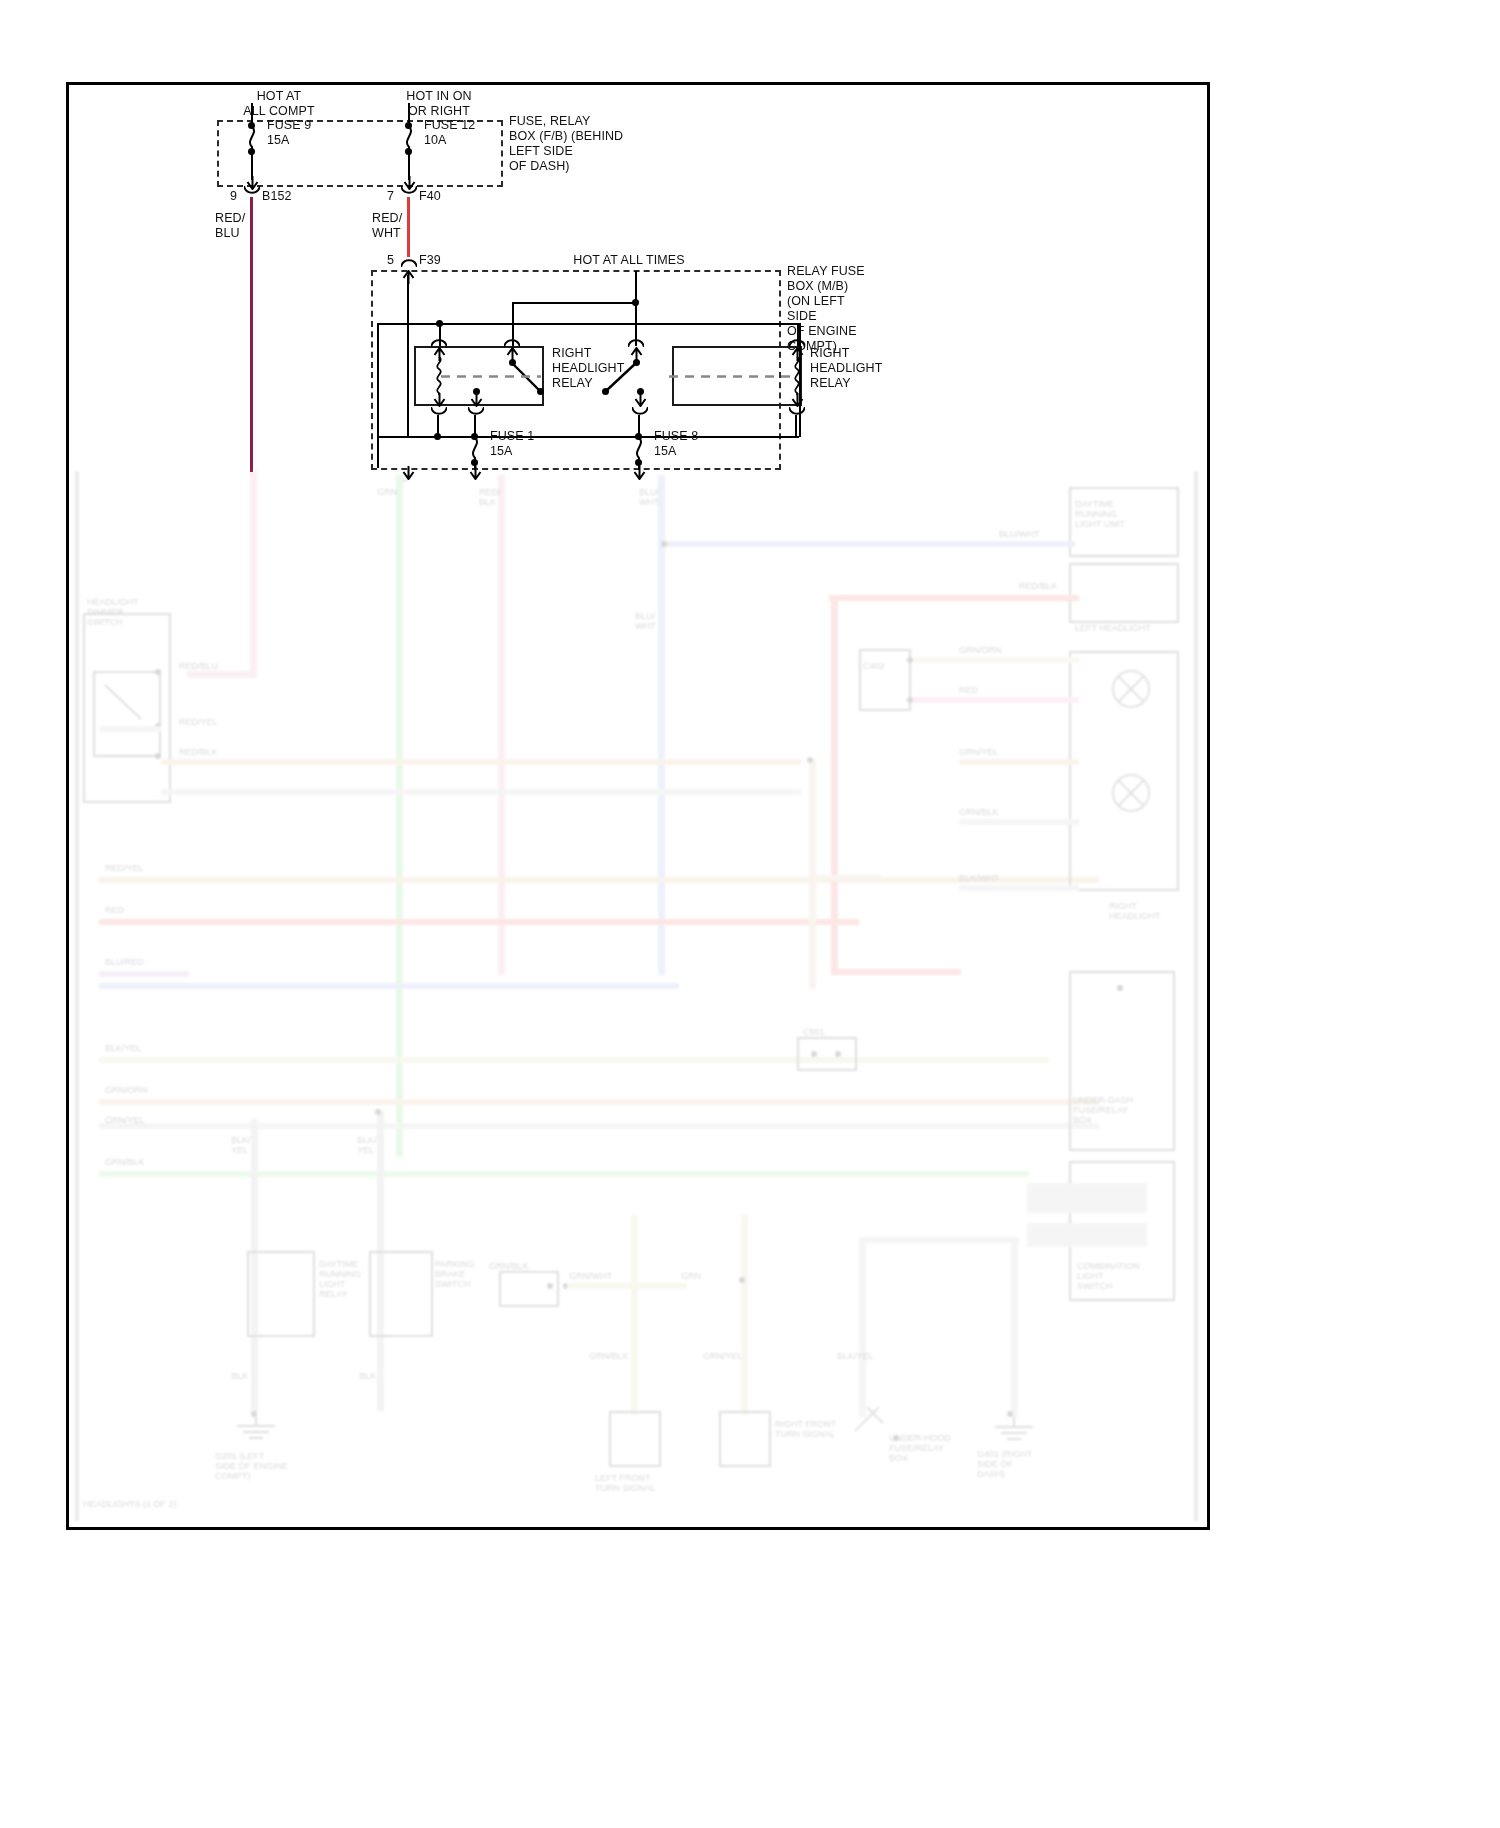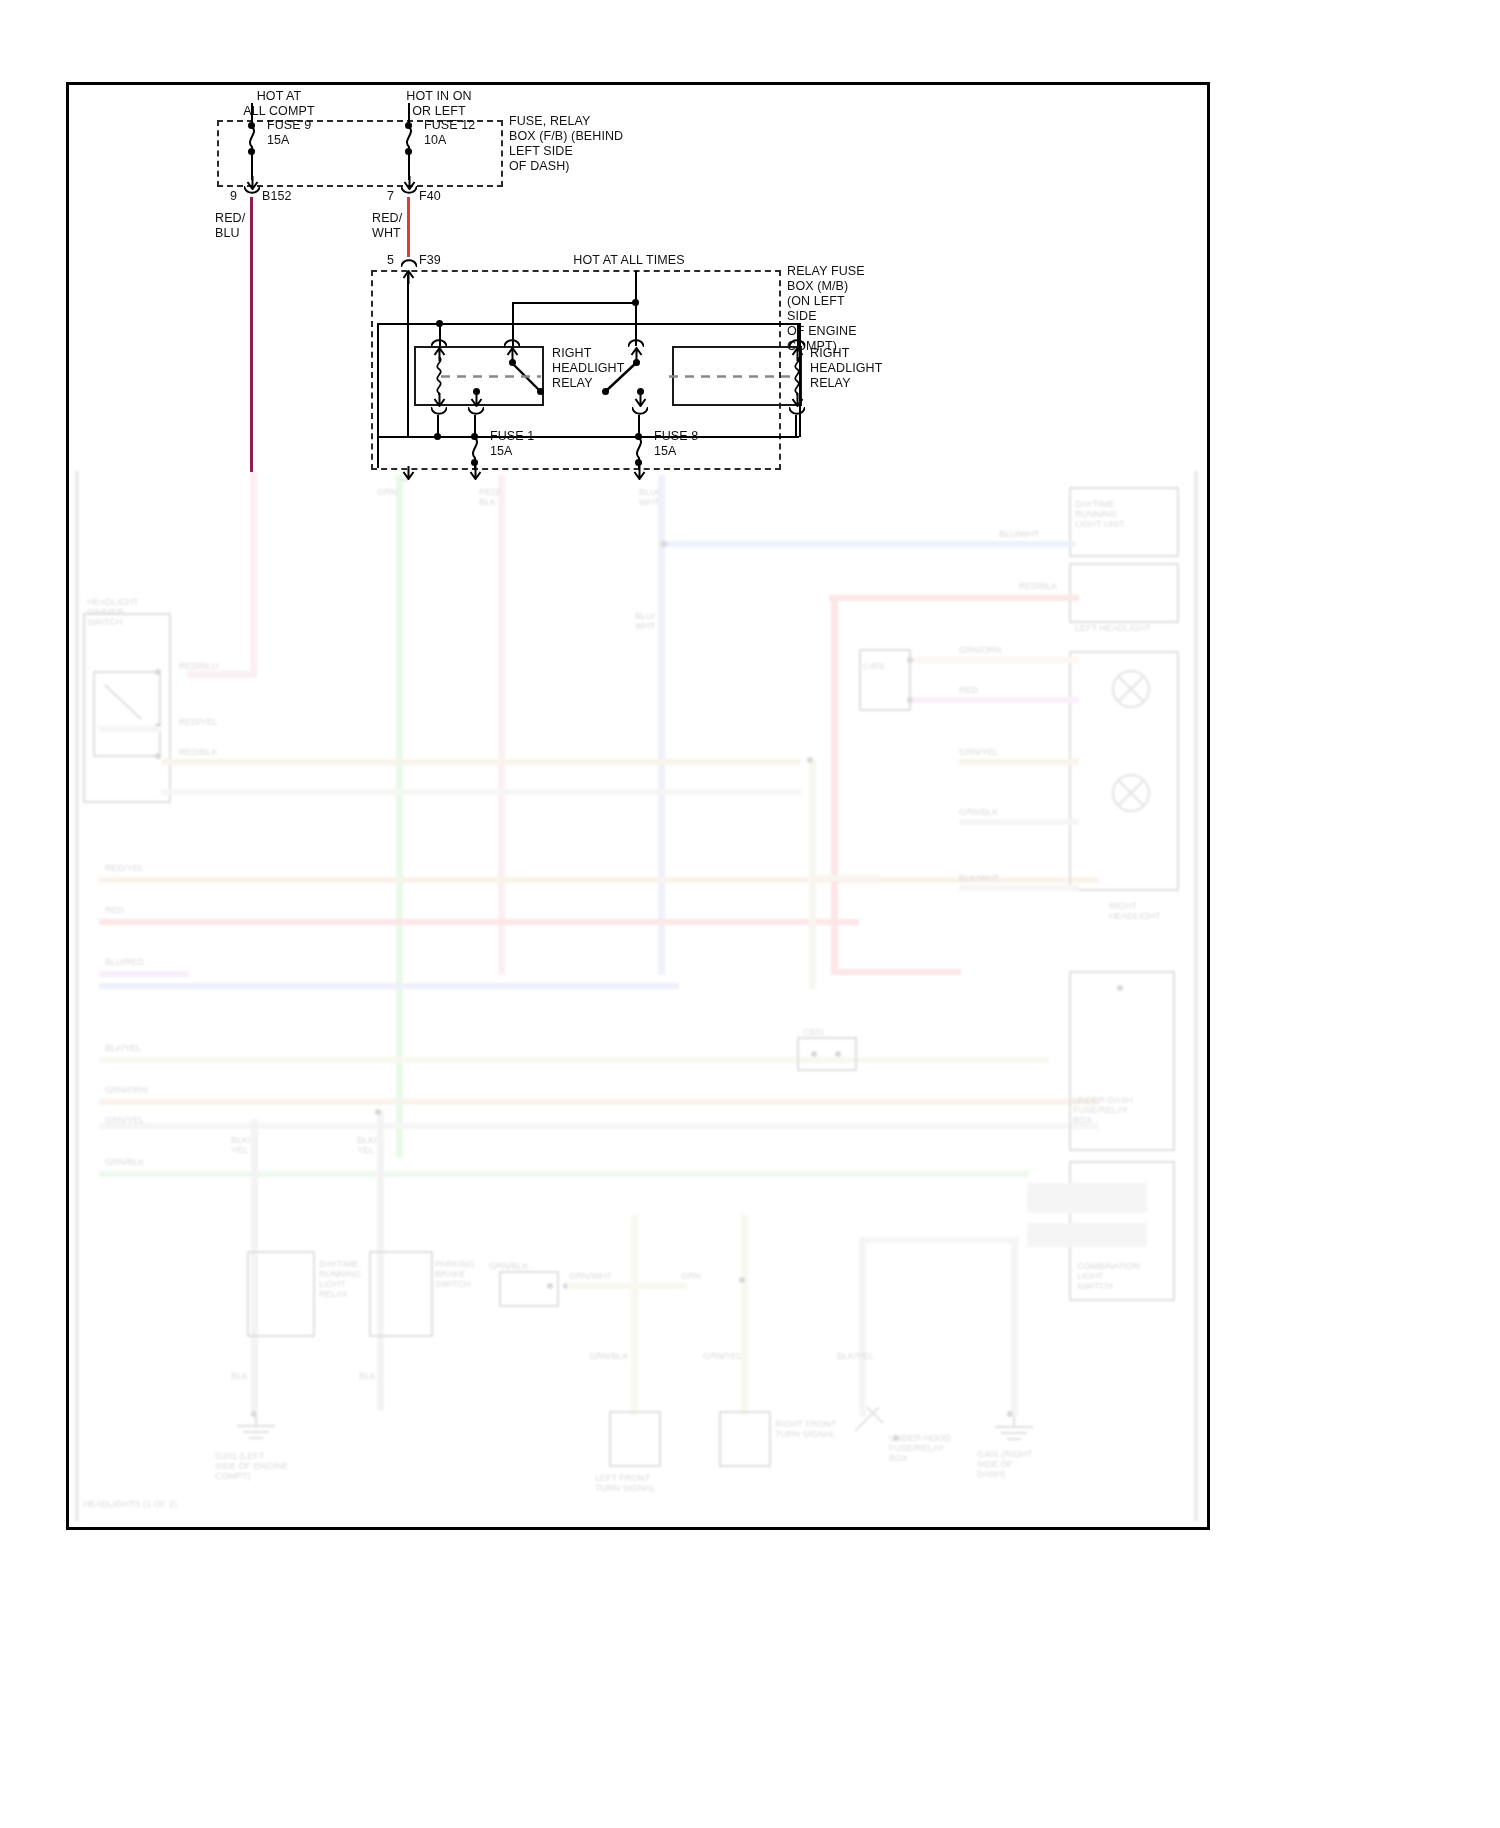--- a/index.html
+++ b/index.html
@@ -120,21 +120,21 @@
 <body>
 
 <div id="page">
 
   <div id="frame">
 
     <div class="lbl c" style="left:150px; top:4px; width:120px;">HOT AT
 ALL COMPT</div>
 
     <div class="lbl c" style="left:310px; top:4px; width:120px;">HOT IN ON
-OR LEFT</div>
+OR RIGHT</div>
 
     <div class="dashbox" style="left:148px; top:35px; width:286px; height:67px;"></div>
 
     <div class="lbl" style="left:440px; top:29px;">FUSE, RELAY
 BOX (F/B) (BEHIND
 LEFT SIDE
 OF DASH)</div>
 
     <div class="wire v" style="left:182px; top:18px; height:22px;"></div>
     <div class="wire v" style="left:339px; top:18px; height:22px;"></div>

